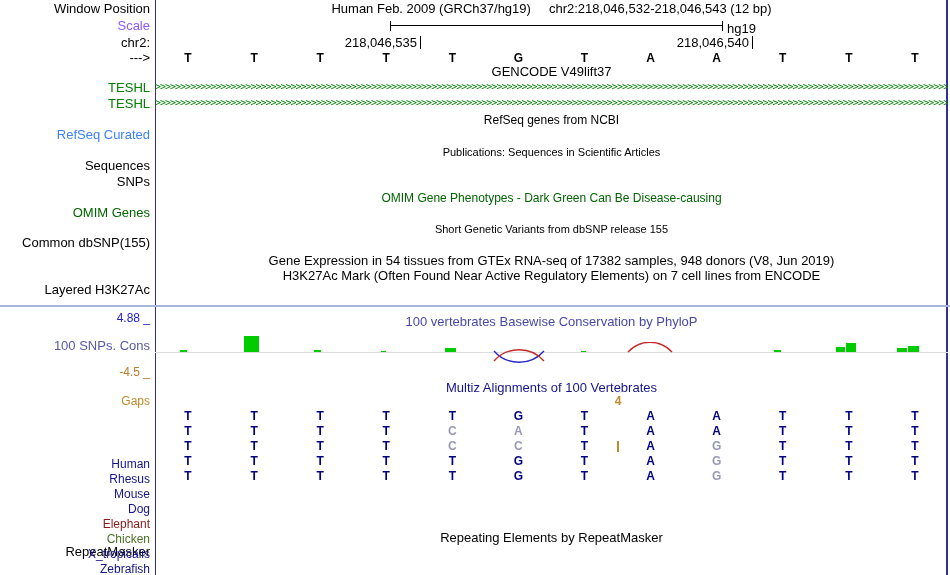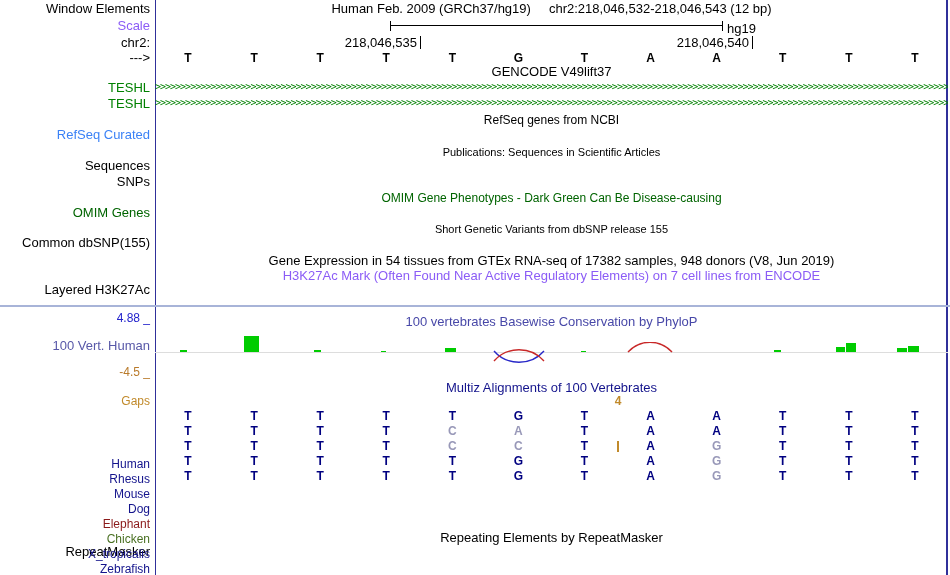--- a/index.html
+++ b/index.html
@@ -53,21 +53,21 @@
     <div class="scale-mid"></div>
   </div>
   <div class="scale-asm">hg19</div>
 
   <div class="coord c1">218,046,535</div>
   <div class="coord-tick t1"></div>
   <div class="coord c2">218,046,540</div>
   <div class="coord-tick t2"></div>
 
   <div id="side-labels">
-      <div class="side-label" style="top: 2px; color: rgb(0, 0, 0);">Window Elements</div>
+      <div class="side-label" style="top: 2px; color: rgb(0, 0, 0);">Window Position</div>
       <div class="side-label" style="top: 19px; color: #8b5cf6;">Scale</div>
       <div class="side-label" style="top: 36px; color: rgb(0, 0, 0);">chr2:</div>
       <div class="side-label" style="top: 51px; color: rgb(0, 0, 0);">---&gt;</div>
       <div class="side-label" style="top: 81px; color: rgb(0, 128, 0);">TESHL</div>
       <div class="side-label" style="top: 97px; color: rgb(0, 128, 0);">TESHL</div>
       <div class="side-label" style="top: 128px; color: #3b82f6;">RefSeq Curated</div>
       <div class="side-label" style="top: 159px; color: rgb(0, 0, 0);">Sequences</div>
       <div class="side-label" style="top: 175px; color: rgb(0, 0, 0);">SNPs</div>
       <div class="side-label" style="top: 206px; color: rgb(0, 100, 0);">OMIM Genes</div>
       <div class="side-label" style="top: 236px; color: rgb(0, 0, 0);">Common dbSNP(155)</div>
@@ -75,21 +75,21 @@
       <div class="side-label" style="top: 545px; color: rgb(0, 0, 0);">RepeatMasker</div>
     </div>
   <div id="center-titles">
       <div class="center-title" style="top: 2px; color: rgb(0, 0, 0); font-size: 13px;">Human Feb. 2009 (GRCh37/hg19)     chr2:218,046,532-218,046,543 (12 bp)</div>
       <div class="center-title" style="top: 65px; color: rgb(0, 0, 0); font-size: 13px;">GENCODE V49lift37</div>
       <div class="center-title" style="top: 113px; color: rgb(0, 0, 0); font-size: 12px;">RefSeq genes from NCBI</div>
       <div class="center-title" style="top: 145px; color: rgb(0, 0, 0); font-size: 11px;">Publications: Sequences in Scientific Articles</div>
       <div class="center-title" style="top: 191px; color: rgb(0, 100, 0); font-size: 12px;">OMIM Gene Phenotypes - Dark Green Can Be Disease-causing</div>
       <div class="center-title" style="top: 222px; color: rgb(0, 0, 0); font-size: 11px;">Short Genetic Variants from dbSNP release 155</div>
       <div class="center-title" style="top: 254px; color: rgb(0, 0, 0); font-size: 13px;">Gene Expression in 54 tissues from GTEx RNA-seq of 17382 samples, 948 donors (V8, Jun 2019)</div>
-      <div class="center-title" style="top: 269px; color: #8b5cf6; font-size: 13px;">H3K27Ac Mark (Often Found Near Active Regulatory Elements) on 7 cell lines from ENCODE</div>
+      <div class="center-title" style="top: 269px; color: #000000; font-size: 13px;">H3K27Ac Mark (Often Found Near Active Regulatory Elements) on 7 cell lines from ENCODE</div>
       <div class="center-title" style="top: 315px; color: rgb(72, 72, 168); font-size: 13px;">100 vertebrates Basewise Conservation by PhyloP</div>
       <div class="center-title" style="top: 381px; color: rgb(20, 20, 140); font-size: 13px;">Multiz Alignments of 100 Vertebrates</div>
       <div class="center-title" style="top: 531px; color: rgb(0, 0, 0); font-size: 13px;">Repeating Elements by RepeatMasker</div>
     </div>
   <div id="ref-row">
       <div class="base ref" style="left: 155px; width: 66.0833px; top: 51px;">T</div>
       <div class="base ref" style="left: 221.083px; width: 66.0833px; top: 51px;">T</div>
       <div class="base ref" style="left: 287.167px; width: 66.0833px; top: 51px;">T</div>
       <div class="base ref" style="left: 353.25px; width: 66.0833px; top: 51px;">T</div>
       <div class="base ref" style="left: 419.333px; width: 66.0833px; top: 51px;">T</div>
@@ -100,21 +100,21 @@
       <div class="base ref" style="left: 749.75px; width: 66.0833px; top: 51px;">T</div>
       <div class="base ref" style="left: 815.833px; width: 66.0833px; top: 51px;">T</div>
       <div class="base ref" style="left: 881.917px; width: 66.0833px; top: 51px;">T</div>
     </div>
   <div id="teshl">
       <div class="teshl-row" style="top: 82px; color: rgb(0, 128, 0);">&gt;&gt;&gt;&gt;&gt;&gt;&gt;&gt;&gt;&gt;&gt;&gt;&gt;&gt;&gt;&gt;&gt;&gt;&gt;&gt;&gt;&gt;&gt;&gt;&gt;&gt;&gt;&gt;&gt;&gt;&gt;&gt;&gt;&gt;&gt;&gt;&gt;&gt;&gt;&gt;&gt;&gt;&gt;&gt;&gt;&gt;&gt;&gt;&gt;&gt;&gt;&gt;&gt;&gt;&gt;&gt;&gt;&gt;&gt;&gt;&gt;&gt;&gt;&gt;&gt;&gt;&gt;&gt;&gt;&gt;&gt;&gt;&gt;&gt;&gt;&gt;&gt;&gt;&gt;&gt;&gt;&gt;&gt;&gt;&gt;&gt;&gt;&gt;&gt;&gt;&gt;&gt;&gt;&gt;&gt;&gt;&gt;&gt;&gt;&gt;&gt;&gt;&gt;&gt;&gt;&gt;&gt;&gt;&gt;&gt;&gt;&gt;&gt;&gt;&gt;&gt;&gt;&gt;&gt;&gt;&gt;&gt;&gt;&gt;&gt;&gt;&gt;&gt;&gt;&gt;&gt;&gt;&gt;&gt;&gt;&gt;&gt;&gt;&gt;&gt;&gt;&gt;&gt;&gt;&gt;&gt;&gt;&gt;&gt;&gt;&gt;&gt;&gt;&gt;&gt;&gt;&gt;&gt;&gt;&gt;&gt;&gt;&gt;&gt;&gt;&gt;&gt;&gt;&gt;&gt;</div>
       <div class="teshl-row" style="top: 98px; color: rgb(0, 128, 0);">&gt;&gt;&gt;&gt;&gt;&gt;&gt;&gt;&gt;&gt;&gt;&gt;&gt;&gt;&gt;&gt;&gt;&gt;&gt;&gt;&gt;&gt;&gt;&gt;&gt;&gt;&gt;&gt;&gt;&gt;&gt;&gt;&gt;&gt;&gt;&gt;&gt;&gt;&gt;&gt;&gt;&gt;&gt;&gt;&gt;&gt;&gt;&gt;&gt;&gt;&gt;&gt;&gt;&gt;&gt;&gt;&gt;&gt;&gt;&gt;&gt;&gt;&gt;&gt;&gt;&gt;&gt;&gt;&gt;&gt;&gt;&gt;&gt;&gt;&gt;&gt;&gt;&gt;&gt;&gt;&gt;&gt;&gt;&gt;&gt;&gt;&gt;&gt;&gt;&gt;&gt;&gt;&gt;&gt;&gt;&gt;&gt;&gt;&gt;&gt;&gt;&gt;&gt;&gt;&gt;&gt;&gt;&gt;&gt;&gt;&gt;&gt;&gt;&gt;&gt;&gt;&gt;&gt;&gt;&gt;&gt;&gt;&gt;&gt;&gt;&gt;&gt;&gt;&gt;&gt;&gt;&gt;&gt;&gt;&gt;&gt;&gt;&gt;&gt;&gt;&gt;&gt;&gt;&gt;&gt;&gt;&gt;&gt;&gt;&gt;&gt;&gt;&gt;&gt;&gt;&gt;&gt;&gt;&gt;&gt;&gt;&gt;&gt;&gt;&gt;&gt;&gt;&gt;&gt;&gt;</div>
     </div>
 
   <div class="cons-label max">4.88 _</div>
-  <div class="cons-label mid">100 Vert. Human</div>
+  <div class="cons-label mid">100 SNPs. Cons</div>
   <div class="cons-label min">-4.5 _</div>
   <div class="cons-baseline"></div>
   <div id="cons-bars">
       <div class="cons-bar" style="left: 180px; width: 7px; top: 350px; height: 2px; background: rgb(0, 204, 0);"></div>
       <div class="cons-bar" style="left: 244px; width: 15px; top: 336px; height: 16px; background: rgb(0, 204, 0);"></div>
       <div class="cons-bar" style="left: 314px; width: 7px; top: 350px; height: 2px; background: rgb(0, 204, 0);"></div>
       <div class="cons-bar" style="left: 381px; width: 5px; top: 351px; height: 1px; background: rgb(0, 204, 0);"></div>
       <div class="cons-bar" style="left: 445px; width: 11px; top: 348px; height: 4px; background: rgb(0, 204, 0);"></div>
       <div class="cons-bar" style="left: 581px; width: 5px; top: 351px; height: 1px; background: rgb(0, 204, 0);"></div>
       <div class="cons-bar" style="left: 774px; width: 7px; top: 350px; height: 2px; background: rgb(0, 204, 0);"></div>

